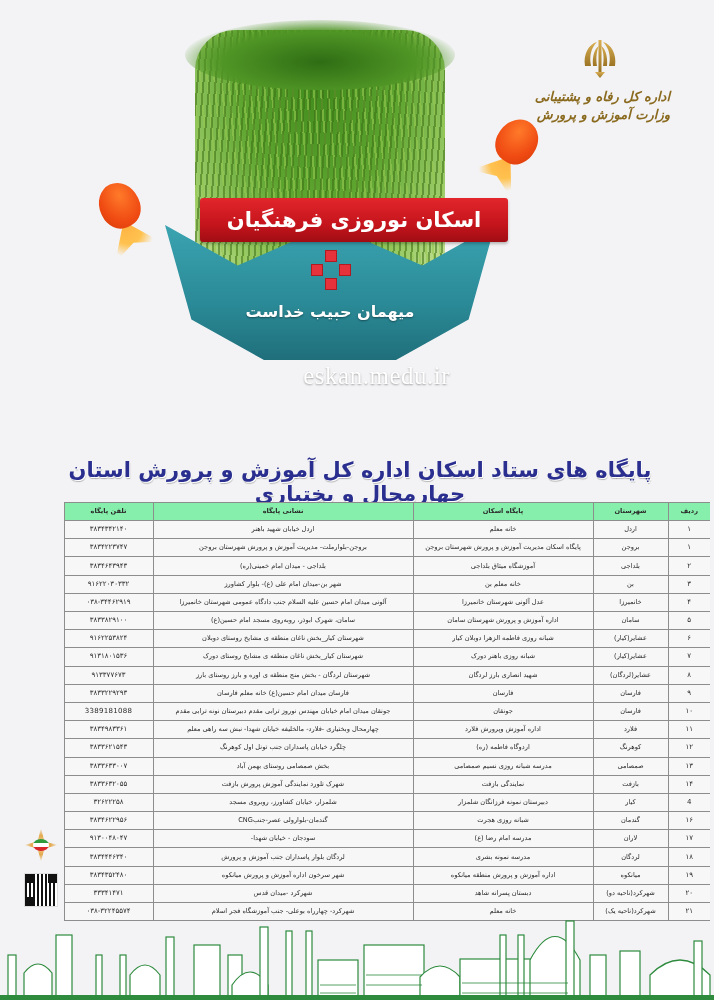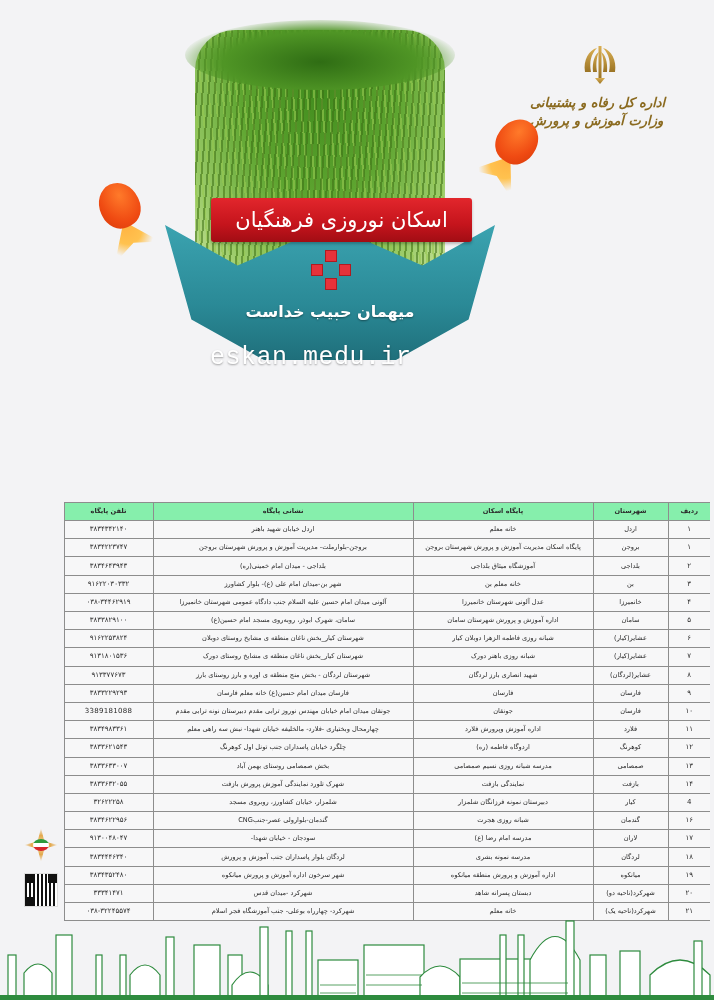--- a/index.html
+++ b/index.html
@@ -7,21 +7,21 @@
     body {
       background: #f3f3f5;
       font-family: "DejaVu Sans", sans-serif;
       position: relative;
       color: #222;
     }
     .poster { position: absolute; inset: 0; width: 714px; height: 1000px; }
 
     
     .logo {
-      position: absolute; top: 42px; right: 44px; width: 140px; text-align: left;
+      position: absolute; top: 36px; right: 44px; width: 140px; text-align: right;
       direction: rtl;
     }
     .emblem {
       width: 46px; height: 46px; margin: 0 auto 6px auto; position: relative;
     }
     .emblem svg { width: 46px; height: 46px; }
     .logo-line {
       font-family: "DejaVu Serif", serif; font-style: italic;
       color: #8a6a1f; font-size: 13px; line-height: 18px; font-weight: bold;
     }
@@ -40,47 +40,47 @@
       position: absolute; left: 95px; top: 10px; width: 270px; height: 70px;
       border-radius: 50%;
       background: radial-gradient(ellipse at 50% 60%, #2f6d14 0%, #4f9525 50%, rgba(110,170,60,0) 75%);
     }
     .bowl {
       position: absolute; left: 75px; top: 215px; width: 330px; height: 135px;
       background: linear-gradient(180deg, #3ba3b0 0%, #2a8996 60%, #1f6f7b 100%);
       clip-path: polygon(0 0, 22% 30%, 50% 0, 78% 30%, 100% 0, 92% 70%, 70% 100%, 30% 100%, 8% 70%);
     }
     .ribbon {
-      position: absolute; left: 121px; top: 188px; width: 261px; height: 44px;
+      position: absolute; left: 110px; top: 188px; width: 308px; height: 44px;
       background: linear-gradient(180deg, #e2262c 0%, #c5141c 60%, #a10d14 100%);
       border-radius: 3px;
       display: flex; align-items: center; justify-content: center;
-      color: #fff; font-weight: normal; font-size: 21px;
+      color: #fff; font-weight: bold; font-size: 21px;
       box-shadow: 0 2px 3px rgba(0,0,0,.25);
     }
     .cross-logo {
       position: absolute; left: 221px; top: 240px; width: 40px; height: 40px;
     }
     .cross-logo span {
       position: absolute; width: 12px; height: 12px; background: #e6323a;
       border: 1px solid #b01a20;
     }
     .subtitle {
       position: absolute; left: 150px; top: 292px; width: 180px; text-align: center;
       color: #fff; font-weight: bold; font-size: 16px;
       text-shadow: 0 1px 2px rgba(0,0,0,.4);
     }
     .year {
       position: absolute; left: 150px; top: 314px; width: 180px; text-align: center;
       color: #fff; font-weight: bold; font-size: 18px;
       text-shadow: 0 1px 2px rgba(0,0,0,.4);
     }
     .url {
-      position: absolute; left: 120px; top: 333px; width: 240px; text-align: left;
-      color: #fff; font-size: 25px; font-family: Liberation Mono, monospace;
+      position: absolute; left: 120px; top: 352px; width: 240px; text-align: right;
+      color: #fff; font-size: 25px; font-family: Liberation Serif, serif;
       letter-spacing: .5px; direction: ltr;
       text-shadow: 0 1px 2px rgba(0,0,0,.35);
     }
     .fish {
       position: absolute; width: 70px; height: 80px;
     }
     .fish-left { left: 0px; top: 165px; transform: rotate(-25deg); }
     .fish-right { left: 385px; top: 100px; transform: rotate(35deg) scaleX(-1); }
     .fish .body {
       position: absolute; left: 14px; top: 6px; width: 40px; height: 46px;
@@ -210,20 +210,21 @@
       <span style="left:14px;top:0;"></span>
       <span style="left:0;top:14px;"></span>
       <span style="left:28px;top:14px;"></span>
       <span style="left:14px;top:28px;"></span>
     </div>
     <div class="subtitle">میهمان حبیب خداست</div>
     <div class="url">eskan.medu.ir</div>
   </div>
 
 
+  <div class="main-title">پایگاه های ستاد اسکان اداره کل آموزش و پرورش استان چهارمحال و بختیاری</div>
 
   <div class="table-wrap">
     <table>
       <colgroup>
         <col class="c-no">
           <col class="c-city">
           <col class="c-base">
           <col class="c-addr">
           <col class="c-phone">
       </colgroup>

